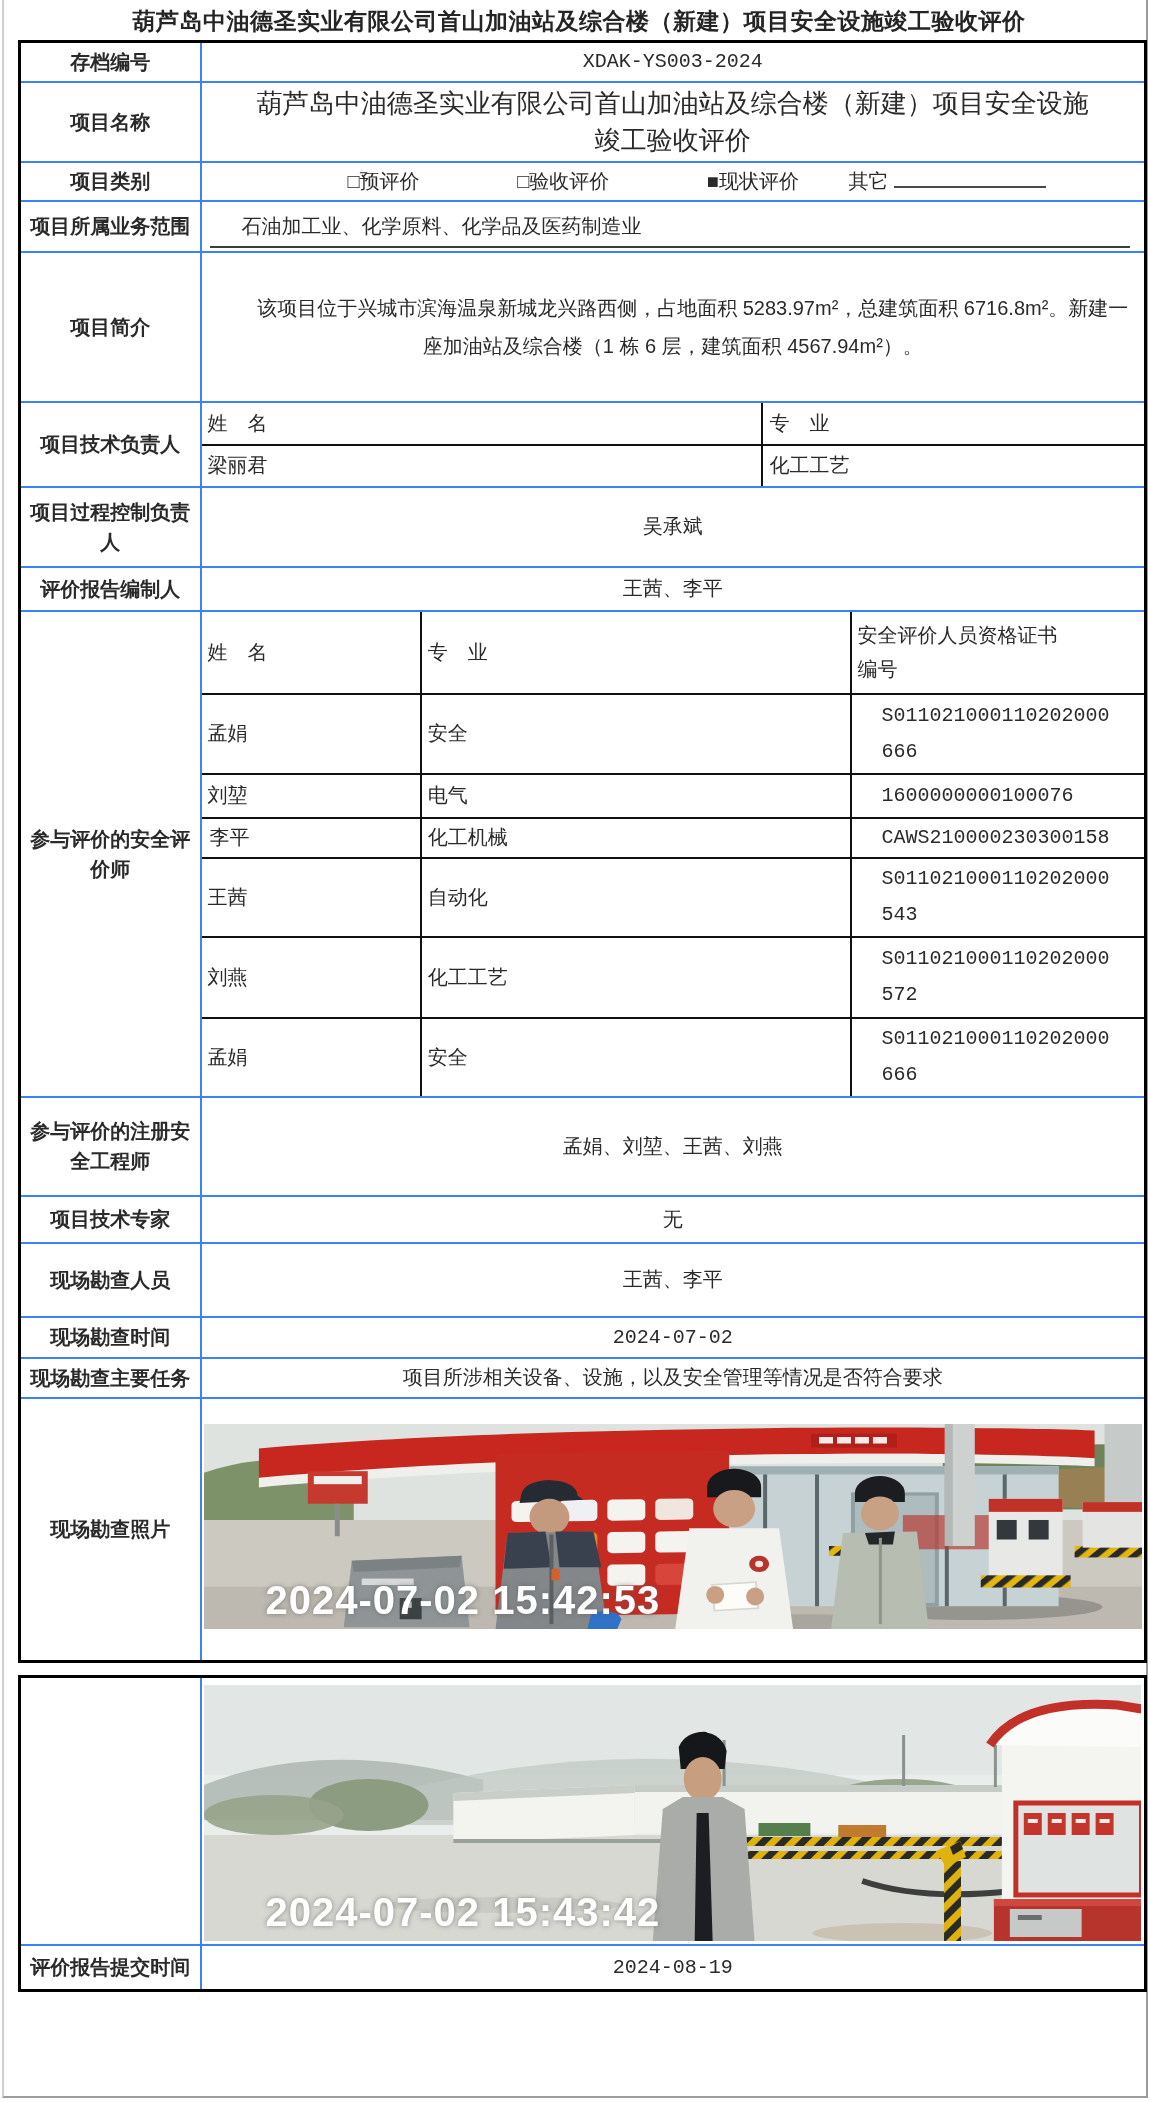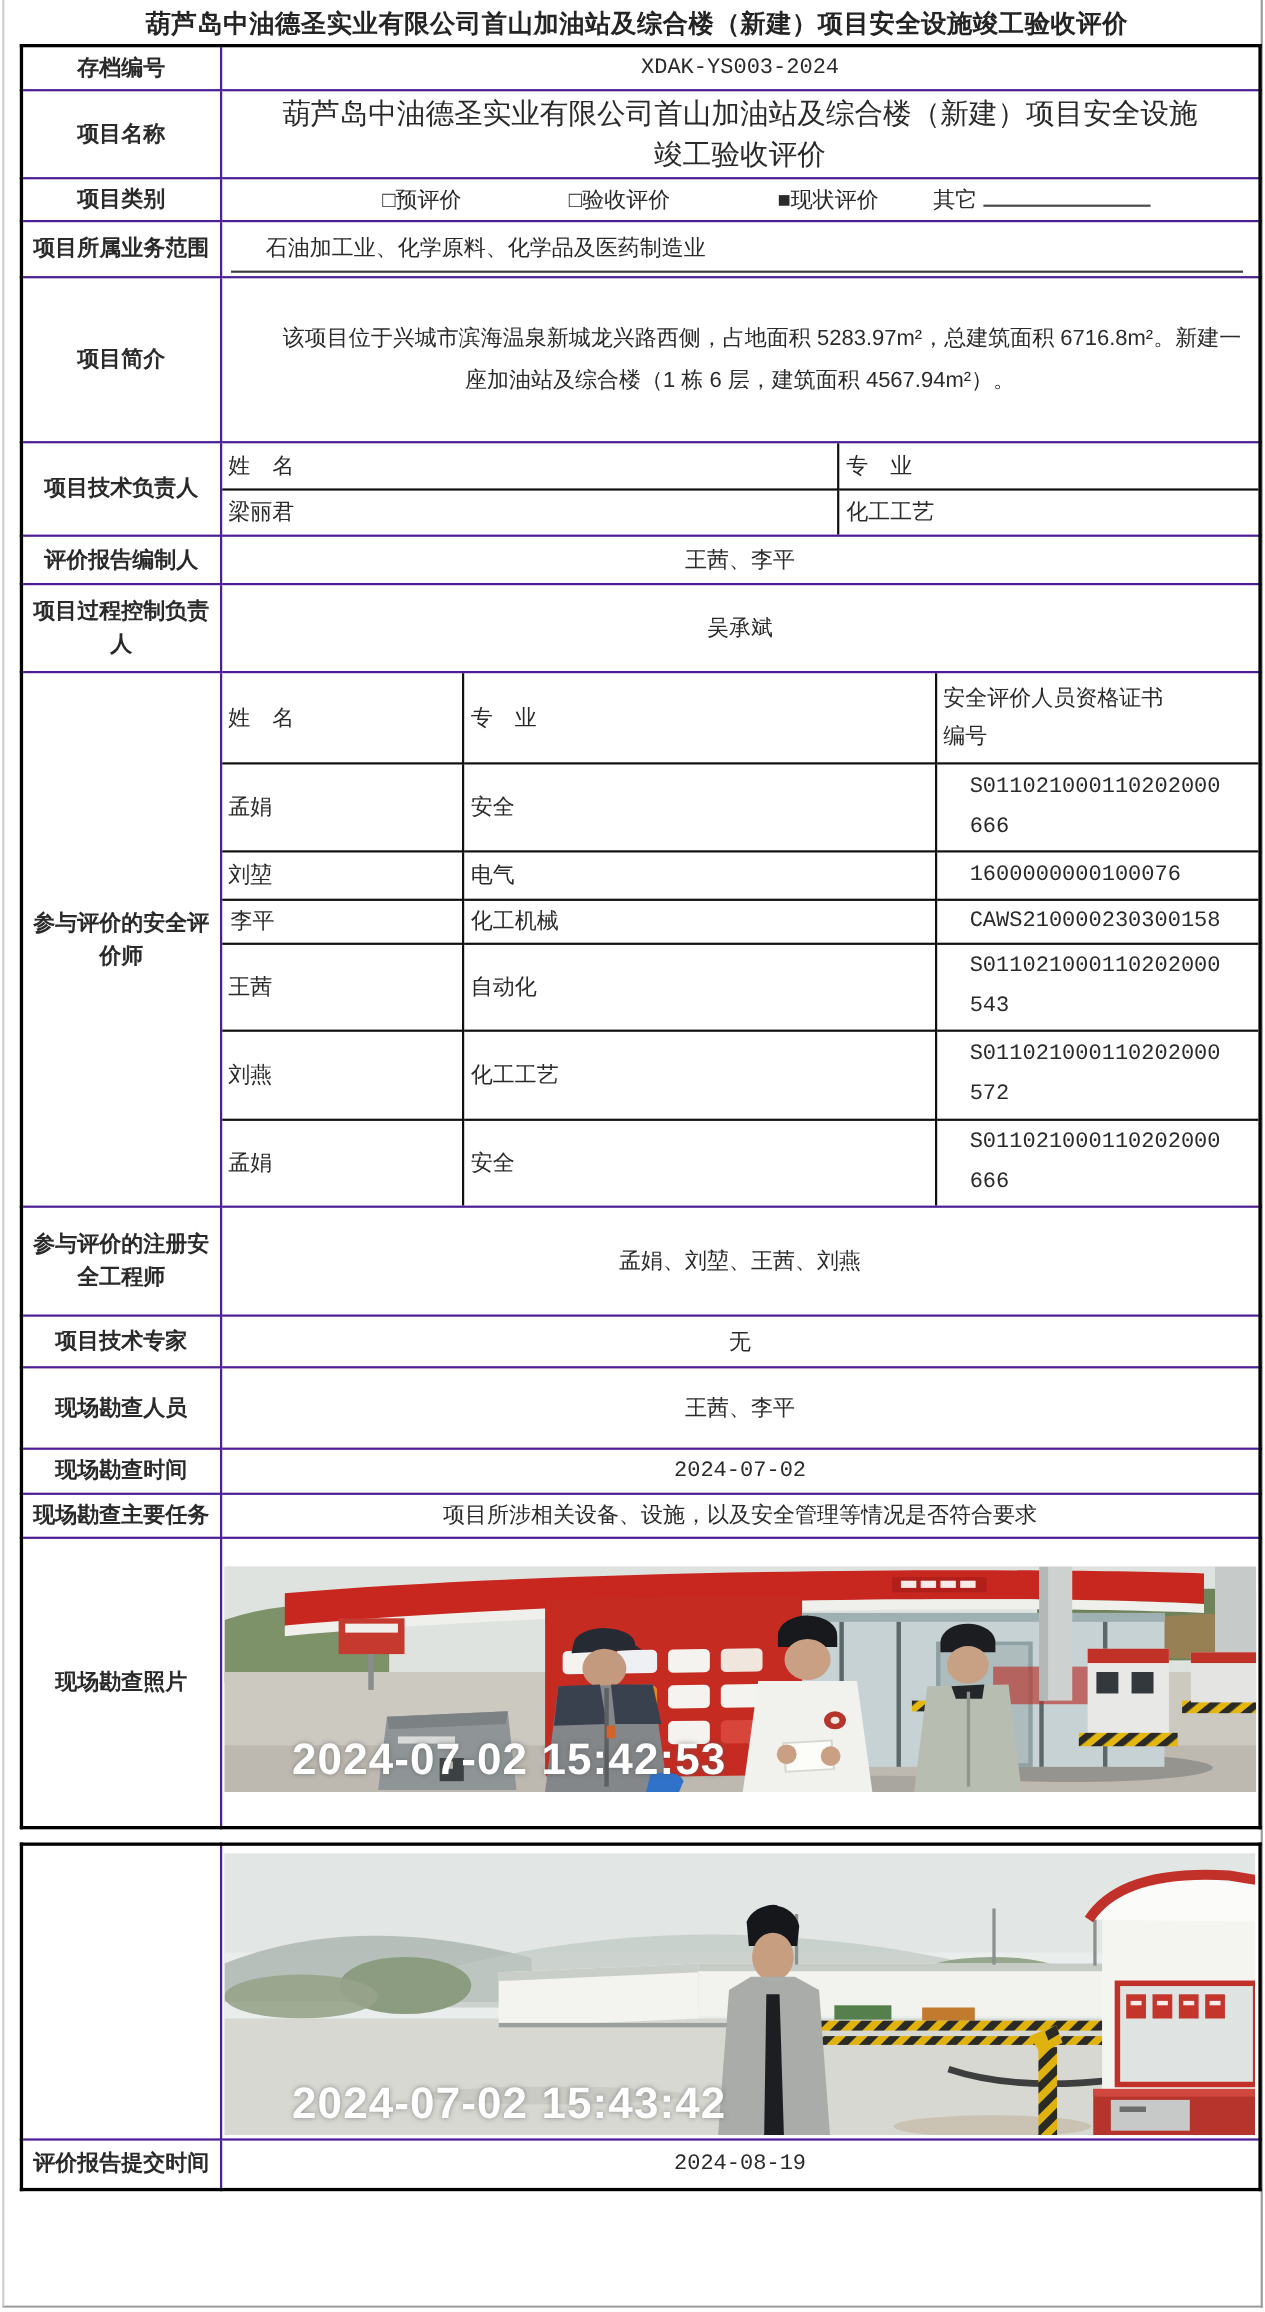--- a/index.html
+++ b/index.html
@@ -1,20 +1,20 @@
 <!DOCTYPE html>
 <html lang="zh"><head>
 <meta charset="utf-8">
 <style>
   html,body{margin:0;padding:0;background:#fff;}
   body{width:1150px;font-family:"Liberation Sans","DejaVu Sans",sans-serif;color:#1c1c1c;}
   .page{width:1146px;min-height:2098px;margin:0 auto;border-left:2px solid #cfcfcf;border-right:2px solid #9c9c9c;border-bottom:2px solid #9c9c9c;box-sizing:border-box;padding-top:6px;}
   .doc-title{width:1126px;margin:0 6px 4px 12px;text-align:center;font-size:23px;font-weight:600;letter-spacing:.5px;color:#242424;line-height:30px;}
   table.main{border-collapse:collapse;table-layout:fixed;width:1126px;margin-left:14px;border:3px solid #000;}
-  table.main > tbody > tr > td{border:2px solid #4c1d95;vertical-align:middle;font-size:20px;color:#2a2a2a;}
+  table.main > tbody > tr > td{border:2px solid #3b82f6;vertical-align:middle;font-size:20px;color:#2a2a2a;}
   td.lbl{width:181px;text-align:center;font-weight:700;line-height:30px;padding:2px 4px;color:#222;}
   td.val{text-align:center;padding:2px 8px;}
   td.wrap{padding:0;}
   .mono{font-family:"Liberation Mono","DejaVu Sans Mono",monospace;}
   table.sub{border-collapse:collapse;width:100%;height:100%;table-layout:fixed;}
   table.sub td{border:2px solid #101010;text-align:left;font-size:20px;vertical-align:middle;padding:2px 6px;box-sizing:border-box;}
   table.sub tr:first-child > td{border-top:0;}
   table.sub tr:last-child > td{border-bottom:0;}
   table.sub td:first-child{border-left:0;}
   table.sub td:last-child{border-right:0;}
@@ -90,27 +90,27 @@
                 <td>专　业</td>
               </tr>
               <tr style="height:41px">
                 <td>梁丽君</td>
                 <td>化工工艺</td>
               </tr>
             </tbody>
           </table>
         </td>
       </tr>
+      <tr style="height:80px">
+        <td class="lbl">项目过程控制负责人</td>
+        <td class="val">吴承斌</td>
+      </tr>
       <tr style="height:44px">
         <td class="lbl">评价报告编制人</td>
         <td class="val">王茜、李平</td>
-      </tr>
-      <tr style="height:80px">
-        <td class="lbl">项目过程控制负责人</td>
-        <td class="val">吴承斌</td>
       </tr>
       <tr style="height:484px">
         <td class="lbl">参与评价的安全评价师</td>
         <td class="wrap">
           <table class="sub">
             <colgroup>
                 <col style="width:219px">
                 <col style="width:429px">
                 <col style="width:293px">
               </colgroup>

